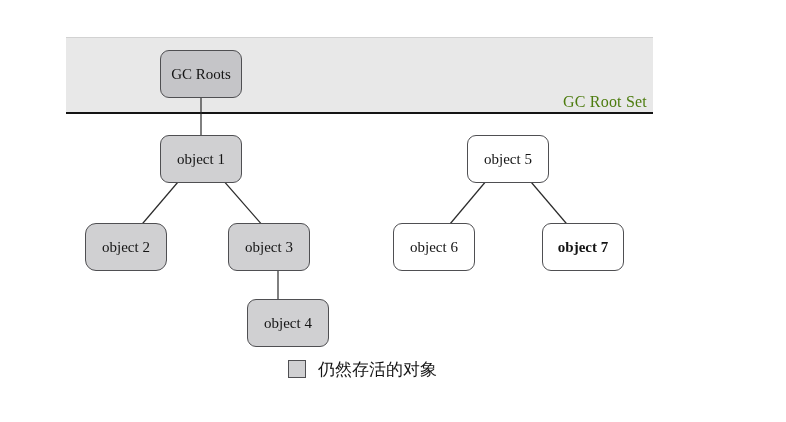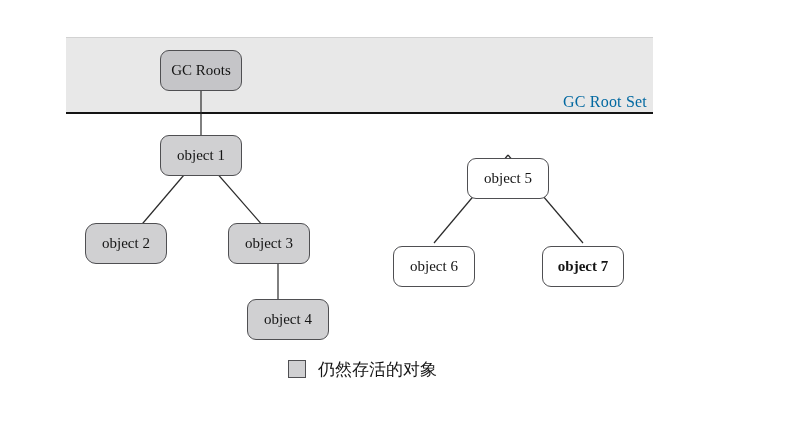--- a/index.html
+++ b/index.html
@@ -18,48 +18,48 @@
     width: 587px; height: 74px;
     background: #e8e8e8;
     border-top: 1px solid #d2d2d2;
     border-bottom: 2px solid #141414;
     z-index: 0;
   }
   .banner-label {
     position: absolute;
     right: 6px; bottom: 1px;
     font-size: 16px;
-    color: #0369a1;
+    color: #4d7c0f;
     letter-spacing: 0.2px;
   }
   
   svg.edges {
     position: absolute;
     left: 0; top: 0;
     width: 786px; height: 422px;
     z-index: 1;
   }
   svg.edges line { stroke: #2b2b2b; stroke-width: 1.2; }
   
   .node {
     position: absolute;
-    width: 82px; height: 41px;
+    width: 82px; height: 48px;
     box-sizing: border-box;
     border: 1.5px solid #4f4f52;
     border-radius: 9px;
     display: flex;
     align-items: center;
     justify-content: center;
     font-size: 15px;
     color: #141414;
     z-index: 2;
   }
   .node.root  { background: #c5c5c8; left: 160px; top: 50px; }
   .node.alive { background: #d0d0d2; }
-  .node.dead  { background: #ffffff; margin-top: 23px; }
+  .node.dead  { background: #ffffff; }
   .n1 { left: 160px; top: 135px; }
   .n2 { left:  85px; top: 223px; border-radius: 11px; }
   .n3 { left: 228px; top: 223px; }
   .n4 { left: 247px; top: 299px; }
   .n5 { left: 467px; top: 135px; }
   .n6 { left: 393px; top: 223px; }
   .n7 { left: 542px; top: 223px; font-weight: bold; }
   
   .legend {
     position: absolute;

